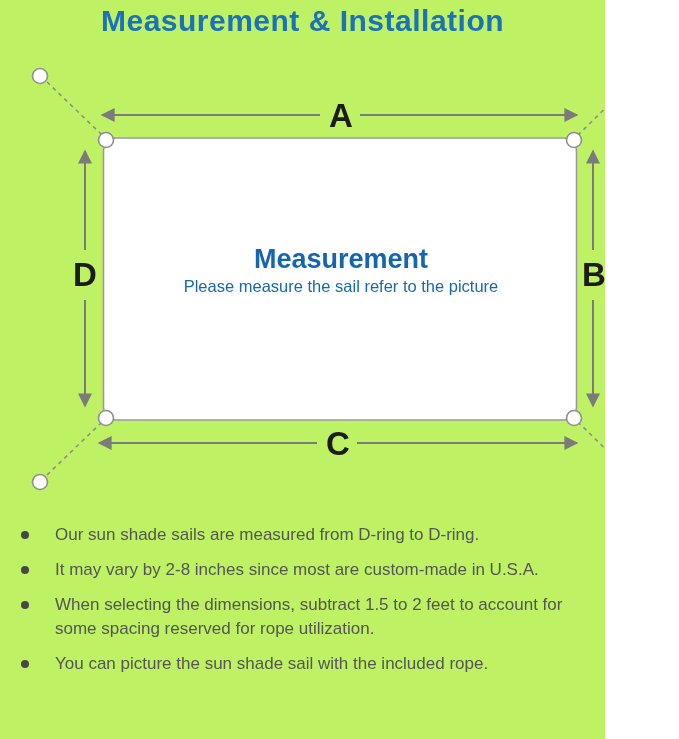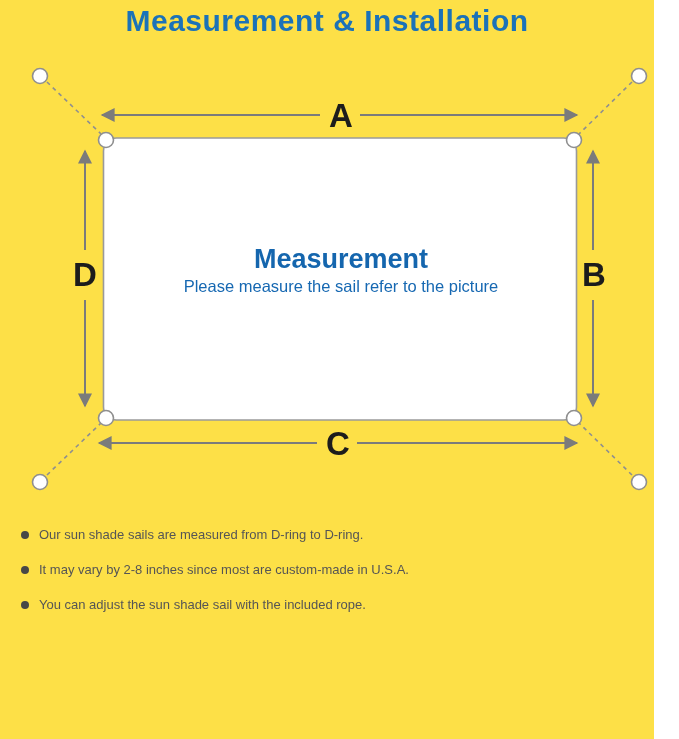--- a/index.html
+++ b/index.html
@@ -1,19 +1,19 @@
 <!DOCTYPE html>
 <html><head>
 <meta charset="utf-8">
 <style>
   html,body{margin:0;padding:0;background:#ffffff;}
   .page{
     position:relative;
-    width:654px;height:739px;
-    background:#fde047;
+    width:605px;height:739px;
+    background:#bef264;
     overflow:hidden;
     font-family:"Liberation Sans", sans-serif;
   }
   .page-title{
     margin:0;
     padding-top:4px;
     text-align:center;
     font-size:30px;
     font-weight:bold;
     letter-spacing:0.5px;
@@ -25,23 +25,23 @@
   }
   .diagram-wrap svg{display:block;}
   .notes{
     list-style:none;
     margin:0;
     padding:5px 2px 0 21px;
   }
   .notes li{
     display:flex;
     align-items:flex-start;
-    gap:10px;
+    gap:26px;
     margin-bottom:11px;
-    font-size:13px;
+    font-size:17px;
     line-height:24px;
     color:#555555;
   }
   .bullet{
     flex:none;
     width:8px;height:8px;
     border-radius:50%;
     background:#474747;
     margin-top:8px;
   }
@@ -112,17 +112,21 @@
     <li>
       <span class="bullet"></span>
       <span class="note-text">Our sun shade sails are measured from D-ring to D-ring.</span>
     </li>
     <li>
       <span class="bullet"></span>
       <span class="note-text">It may vary by 2-8 inches since most are custom-made in U.S.A.</span>
     </li>
     <li>
       <span class="bullet"></span>
-      <span class="note-text">You can adjust the sun shade sail with the included rope.</span>
+      <span class="note-text">When selecting the dimensions, subtract 1.5 to 2 feet to account for some spacing reserved for rope utilization.</span>
+    </li>
+    <li>
+      <span class="bullet"></span>
+      <span class="note-text">You can picture the sun shade sail with the included rope.</span>
     </li>
   </ul>
 
 </div>
 
 </body></html>

